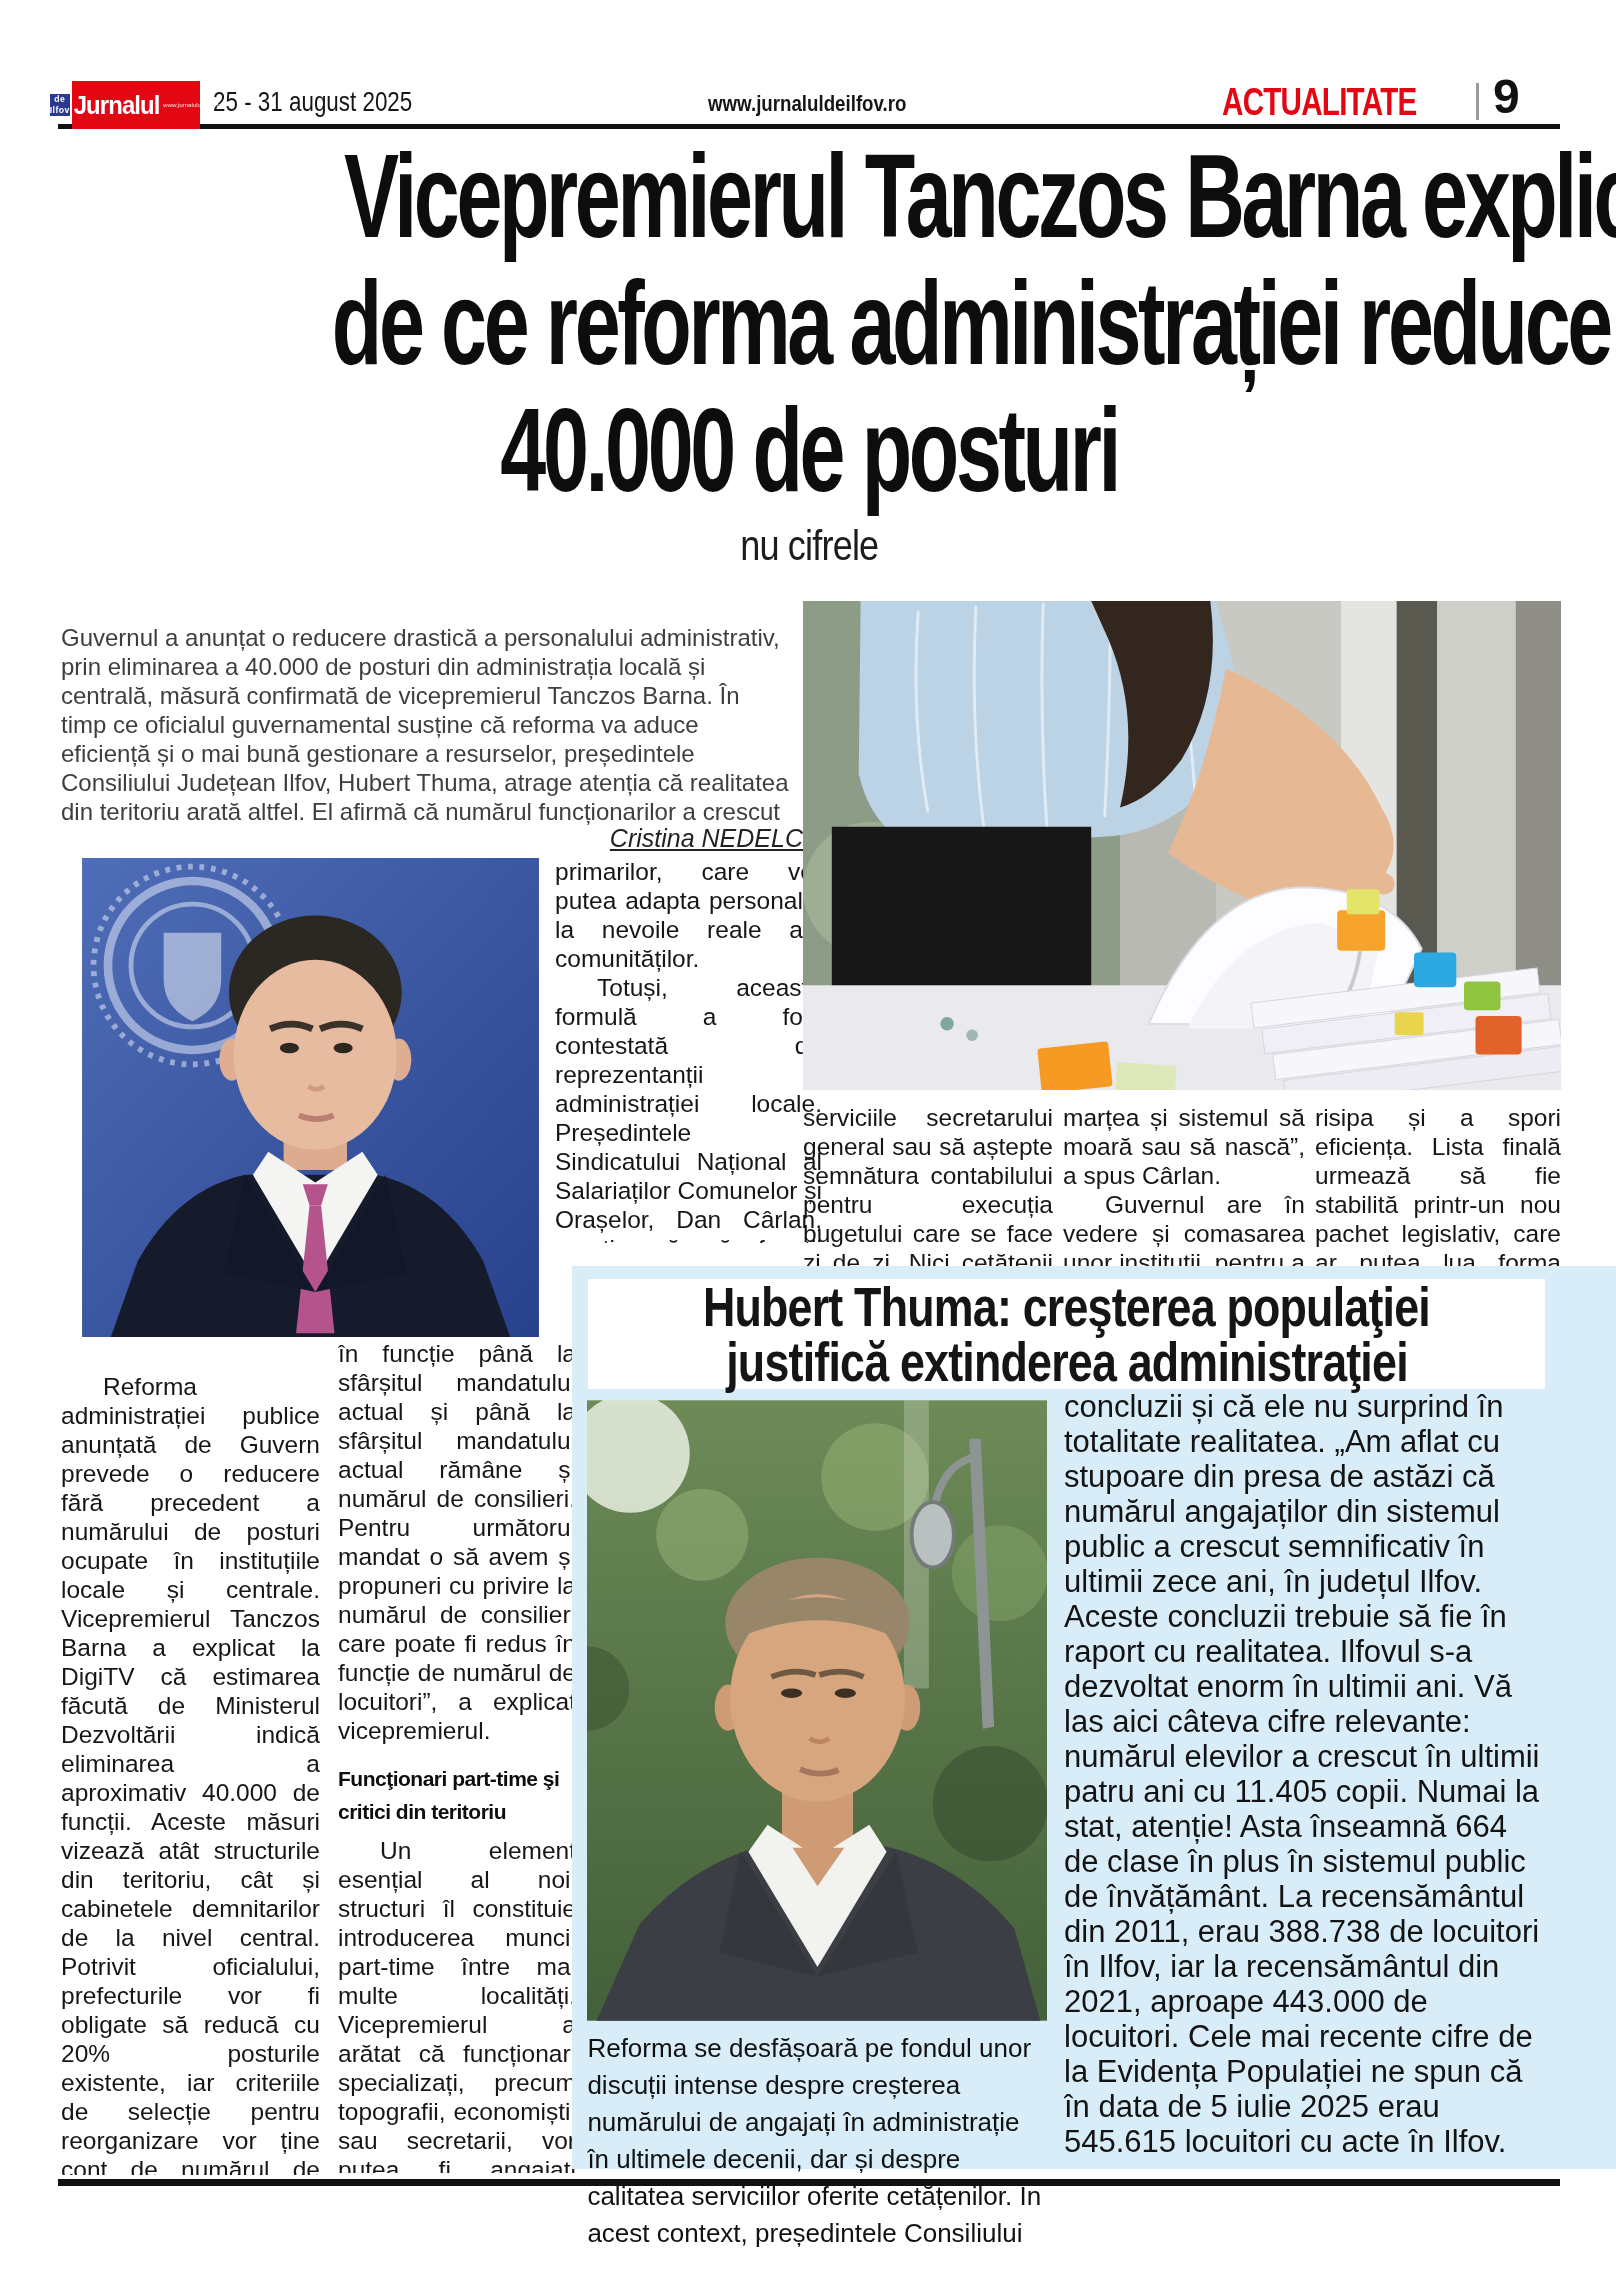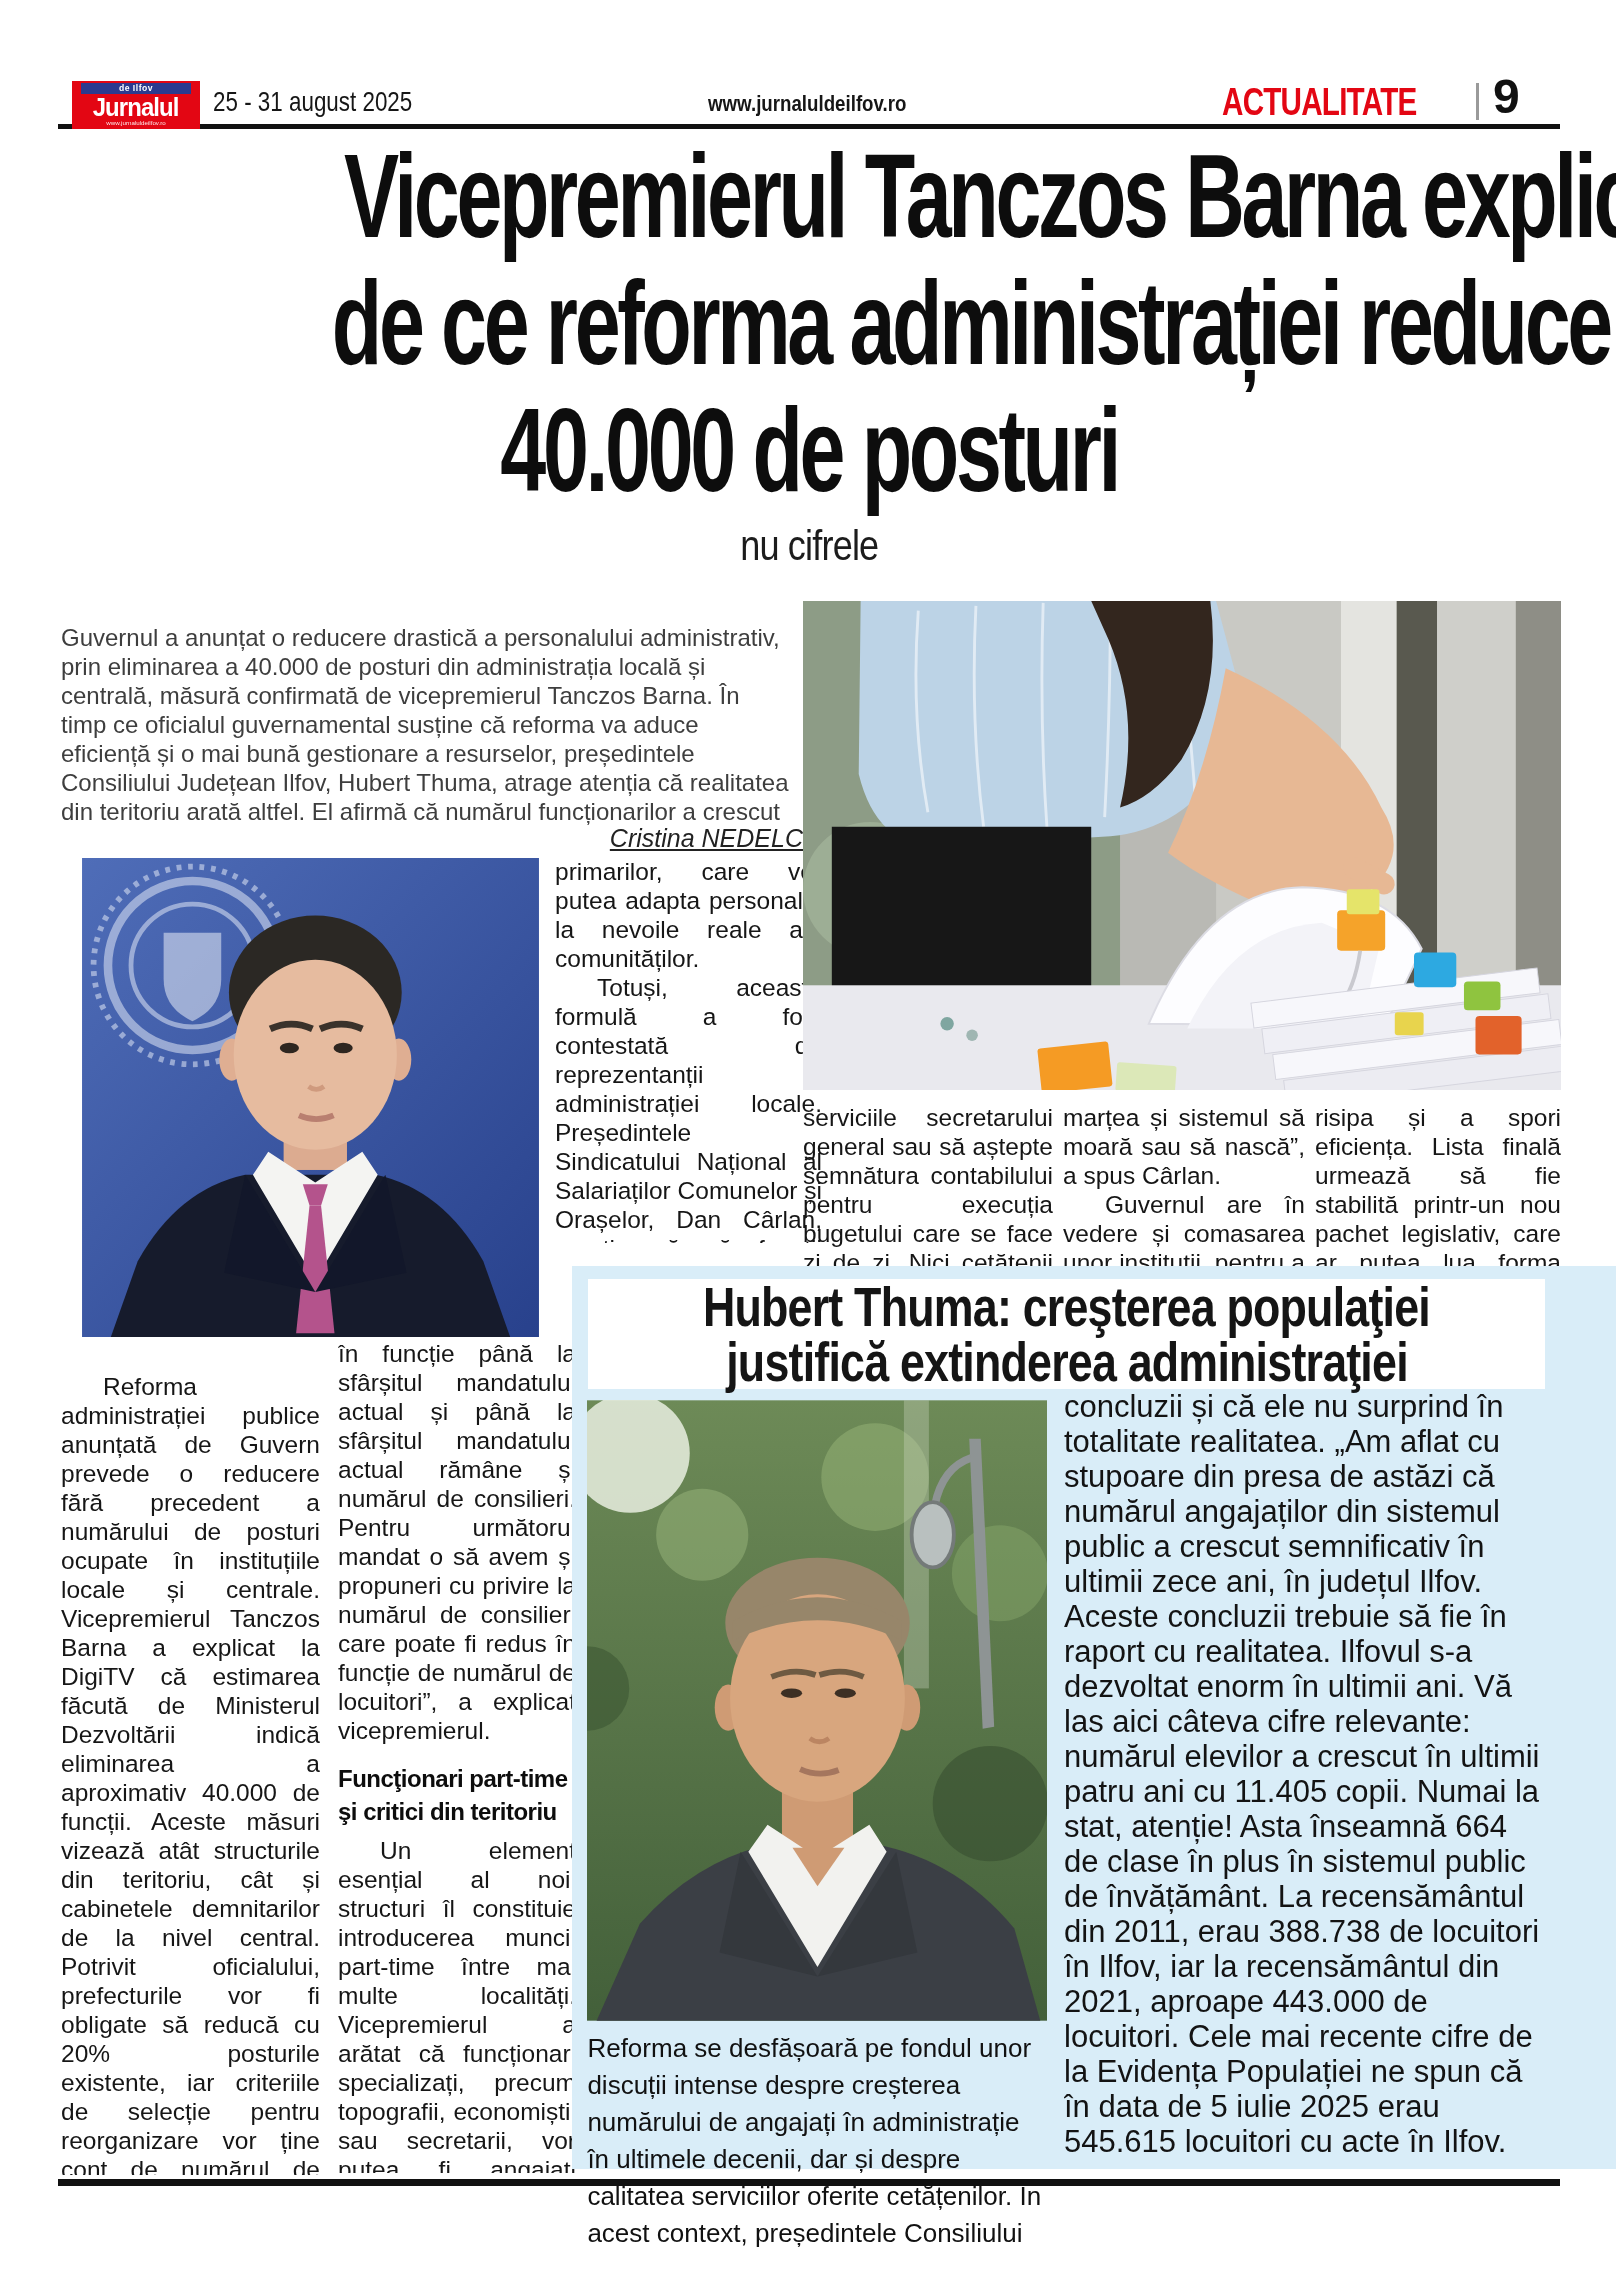--- a/index.html
+++ b/index.html
@@ -7,21 +7,21 @@
     position:relative;width:1617px;height:2269px;background:#ffffff;
     margin:0 auto;overflow:hidden;
     font-family:"Liberation Sans","DejaVu Sans",sans-serif;color:#1a1a1a;
   }
   .abs{position:absolute;}
   .cond{display:inline-block;white-space:nowrap;transform:scaleX(.7);}
   .cond-l{display:inline-block;white-space:nowrap;transform-origin:0 50%;}
 
   
   .logo{left:72px;top:81px;width:128px;height:48px;background:#e30613;
-        display:flex;flex-direction:column;align-items:center;justify-content:center;z-index:3;}
+        display:flex;flex-direction:row;align-items:center;justify-content:center;z-index:3;}
   .logo .top{background:#2b3a8f;color:#fff;font-size:8.6px;font-weight:700;width:86%;
              text-align:center;line-height:10.6px;letter-spacing:0.5px;}
   .logo .main{color:#fff;font-weight:800;font-size:26px;line-height:26px;letter-spacing:-1px;
               transform:scaleX(.92);}
   .logo .bottom{color:#fff;font-size:6.2px;line-height:6.7px;opacity:.9;}
   .m-date{left:213px;top:86px;font-size:28px;font-weight:400;color:#161616;}
   .m-date .cond-l{transform:scaleX(.8);}
   .m-site{left:708px;top:91px;font-size:22px;font-weight:700;color:#161616;}
   .m-site .cond-l{transform:scaleX(.85);}
   .m-section{left:1222px;top:81px;font-size:38px;font-weight:800;color:#e30613;letter-spacing:-1px;}
@@ -50,21 +50,21 @@
         overflow:hidden;hyphens:auto;}
   .btxt p{margin:0;}
   .btxt p.ind{text-indent:42px;}
   .col-top{left:555px;top:857px;width:267px;height:386px;}
   .uc{top:1103px;height:173px;}
   .uc1{left:803px;width:250px;}
   .uc2{left:1063px;width:242px;}
   .uc3{left:1315px;width:246px;}
   .colA{left:61px;top:1372px;width:259px;height:803px;}
   .colB{left:338px;top:1339px;width:238px;height:834px;}
-  .colB h3{margin:17.3px 0 7.7px 0;font-size:24px;line-height:33px;font-weight:800;
+  .colB h3{margin:17.3px 0 7.7px 0;font-size:21px;line-height:33px;font-weight:800;
            color:#0d0d0d;text-align:left;letter-spacing:-0.5px;}
 
   
   .photo{display:block;}
   .ph-portrait{left:82px;top:858px;}
   .ph-papers{left:803px;top:601px;}
 
   
   .thuma{left:572px;top:1266px;width:1180px;height:903px;background:#d9edf8;}
   .thuma-hbox{position:absolute;left:16.3px;top:12.5px;width:957px;height:110px;background:#fff;

